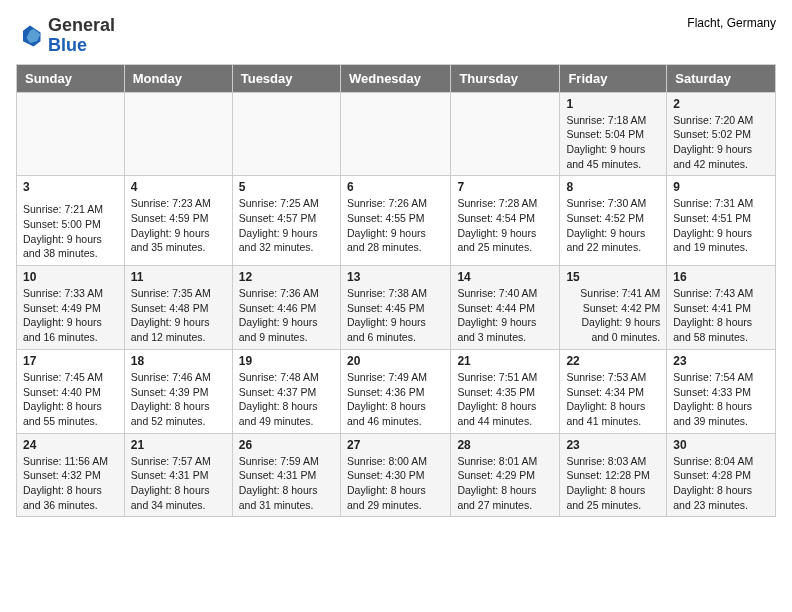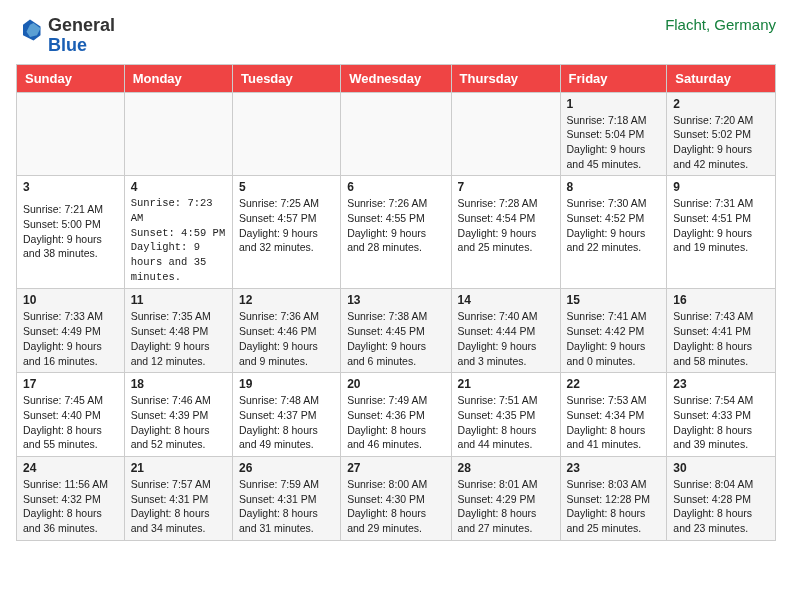--- a/index.html
+++ b/index.html
@@ -11,21 +11,21 @@
       padding: 16px;
     }
     .header {
       display: flex;
       justify-content: space-between;
       align-items: flex-start;
       margin-bottom: 8px;
     }
     .logo {
       display: flex;
-      align-items: flex-start;
+      align-items: center;
       gap: 4px;
     }
     .logo-text {
       font-size: 18px;
       font-weight: bold;
       line-height: 1.1;
     }
     .logo-text .general { color: #333; }
     .logo-text .blue { color: #1a5fb4; }
     .logo-icon {
@@ -34,29 +34,29 @@
     }
     .title-block {
       text-align: right;
     }
     .month-title {
       font-size: 32px;
       font-weight: normal;
       color: #222;
     }
     .location {
-      font-size: 15px;
-      color: #15803d;
+      font-size: 12px;
+      color: #000000;
     }
     .calendar {
       width: 100%;
       border-collapse: collapse;
     }
     .calendar th {
-      background: #ef4444;
+      background: #737373;
       color: #fff;
       padding: 6px 8px;
       font-size: 13px;
       font-weight: bold;
       text-align: left;
       border: 1px solid #ccc;
     }
     .calendar td {
       vertical-align: top;
       padding: 4px 6px;
@@ -139,21 +139,21 @@
       </tr>
       <tr>
         <td>
           <span class="day-num">3</span>
           <div class="day-info" style="white-space: pre-line; margin-top: 8px;">Sunrise: 7:21 AM
 Sunset: 5:00 PM
 Daylight: 9 hours and 38 minutes.</div>
         </td>
         <td>
           <span class="day-num">4</span>
-          <div class="day-info" style="white-space: pre-line; font-family: Liberation Mono, monospace;">Sunrise: 7:23 AM
+          <div class="day-info" style="white-space: pre-line;">Sunrise: 7:23 AM
 Sunset: 4:59 PM
 Daylight: 9 hours and 35 minutes.</div>
         </td>
         <td>
           <span class="day-num">5</span>
           <div class="day-info" style="white-space: pre-line;">Sunrise: 7:25 AM
 Sunset: 4:57 PM
 Daylight: 9 hours and 32 minutes.</div>
         </td>
         <td>
@@ -207,21 +207,21 @@
 Daylight: 9 hours and 6 minutes.</div>
         </td>
         <td>
           <span class="day-num">14</span>
           <div class="day-info" style="white-space: pre-line;">Sunrise: 7:40 AM
 Sunset: 4:44 PM
 Daylight: 9 hours and 3 minutes.</div>
         </td>
         <td>
           <span class="day-num">15</span>
-          <div class="day-info" style="white-space: pre-line;">Sunrise: 7:41 AM
+          <div class="day-info" style="white-space: pre-line; text-align: right;">Sunrise: 7:41 AM
 Sunset: 4:42 PM
 Daylight: 9 hours and 0 minutes.</div>
         </td>
         <td>
           <span class="day-num">16</span>
           <div class="day-info" style="white-space: pre-line;">Sunrise: 7:43 AM
 Sunset: 4:41 PM
 Daylight: 8 hours and 58 minutes.</div>
         </td>
       </tr>

